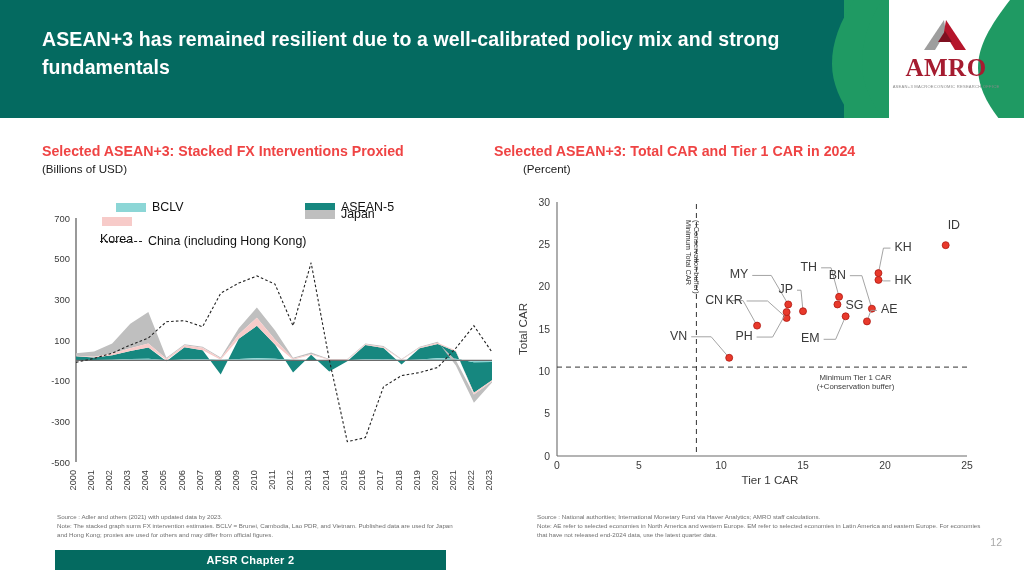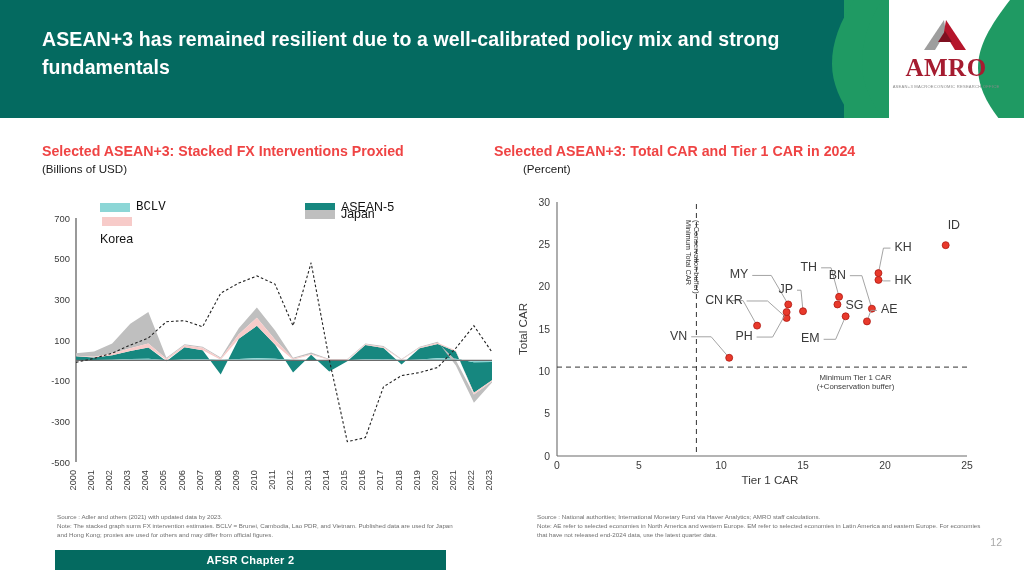--- a/index.html
+++ b/index.html
@@ -95,27 +95,31 @@
       </svg>
       <div class="logo-word">AMRO</div>
       <div class="logo-sub">ASEAN+3 MACROECONOMIC RESEARCH OFFICE</div>
     </div>
   </div>
 
   <div class="chart-title" style="left:42px;top:143px;">Selected ASEAN+3: Stacked FX Interventions Proxied</div>
   <div class="chart-unit" style="left:42px;top:162px;">(Billions of USD)</div>
 
   <div class="legendL" style="position:absolute;left:100px;top:200px;width:390px;">
-    <div class="lg-item" style="left:0px;top:0px;font-family:Liberation Mono, monospace;">
+    <div class="lg-item" style="left:16px;top:0px;">
       <span class="sw" style="background:#8CD6D6;"></span>
       <span>BCLV</span>
     </div>
     <div class="lg-item" style="left:0px;top:17px;flex-direction:column;">
       <span class="sw" style="background:#F7CBC9;"></span>
       <span>Korea</span>
+    </div>
+    <div class="lg-item" style="left:0px;top:34px;">
+      <span class="sw-line"></span>
+      <span>China (including Hong Kong)</span>
     </div>
     <div class="lg-item" style="left:205px;top:0px;">
       <span class="sw" style="background:#16877F;"></span>
       <span>ASEAN-5</span>
     </div>
     <div class="lg-item" style="left:205px;top:7px;">
       <span class="sw" style="background:#BFBFBF;"></span>
       <span>Japan</span>
     </div>
   </div>

